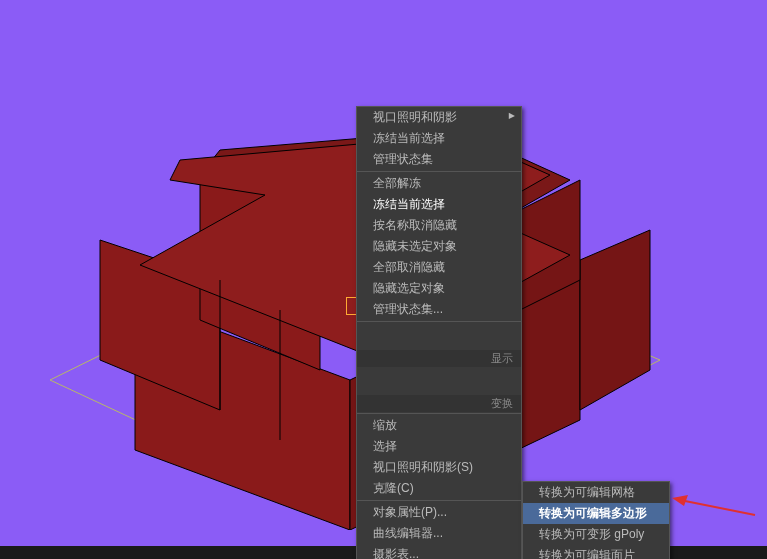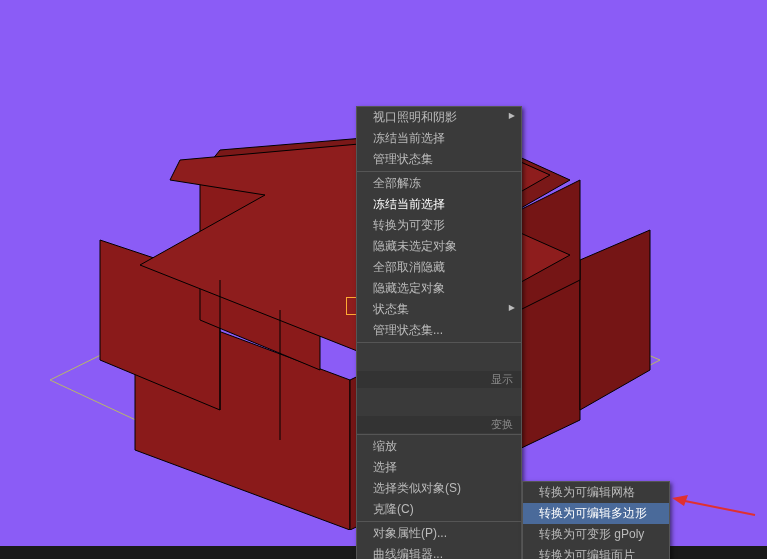--- a/index.html
+++ b/index.html
@@ -47,20 +47,21 @@
     .menu-item.has-arrow::after {
       content: "▶";
       position: absolute;
       right: 6px;
       font-size: 8px;
       top: 4px;
     }
     .menu-item.highlighted {
       background: #4a6a9a;
       color: #fff;
+      font-weight: bold;
     }
     .separator {
       height: 1px;
       background: #555;
       margin: 1px 0;
     }
     .small-label {
       padding: 1px 8px;
       color: #888;
       text-align: right;
@@ -123,33 +124,32 @@
 
   <div class="selection-box"></div>
 
   <div class="context-menu">
     <div class="menu-item has-arrow">视口照明和阴影</div>
     <div class="menu-item">冻结当前选择</div>
     <div class="menu-item">管理状态集</div>
     <div class="separator"></div>
     <div class="menu-item">全部解冻</div>
     <div class="menu-item white">冻结当前选择</div>
-    <div class="menu-item">转换为可变形</div>
+    <div class="menu-item">按名称取消隐藏</div>
     <div class="menu-item">隐藏未选定对象</div>
     <div class="menu-item">全部取消隐藏</div>
     <div class="menu-item">隐藏选定对象</div>
-    <div class="menu-item has-arrow">状态集</div>
     <div class="menu-item">管理状态集...</div>
     <div class="separator"></div>
     <div class="small-label">显示</div>
     <div class="small-label">变换</div>
     <div class="separator"></div>
     <div class="menu-item">缩放</div>
     <div class="menu-item">选择</div>
-    <div class="menu-item">选择类似对象(S)</div>
+    <div class="menu-item">视口照明和阴影(S)</div>
     <div class="menu-item">克隆(C)</div>
     <div class="separator"></div>
     <div class="menu-item">对象属性(P)...</div>
     <div class="menu-item">曲线编辑器...</div>
     <div class="menu-item">摄影表...</div>
 
   </div>
 
   <div class="submenu">
     <div class="menu-item">转换为可编辑网格</div>

